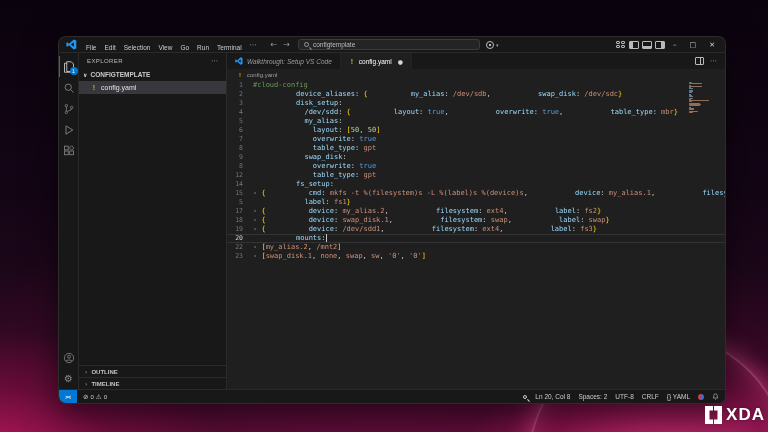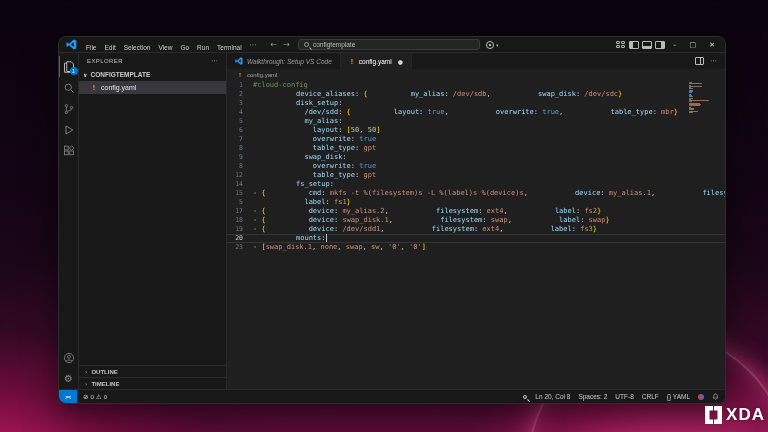--- a/index.html
+++ b/index.html
@@ -293,20 +293,21 @@
               <div class="code-line"><span class="ln">9</span><span class="code"><span class="tk-w">  </span><span class="tk-k">swap_disk</span><span class="tk-w">:</span></span></div>
               <div class="code-line"><span class="ln">8</span><span class="code"><span class="tk-w">    </span><span class="tk-k">overwrite</span><span class="tk-w">: </span><span class="tk-b">true</span></span></div>
               <div class="code-line"><span class="ln">12</span><span class="code"><span class="tk-w">    </span><span class="tk-k">table_type</span><span class="tk-w">: </span><span class="tk-s">gpt</span></span></div>
               <div class="code-line"><span class="ln">14</span><span class="code"><span class="tk-k">fs_setup</span><span class="tk-w">:</span></span></div>
               <div class="code-line"><span class="ln">15</span><span class="code"><span class="tk-w">- </span><span class="tk-p">{</span><span class="tk-k">cmd</span><span class="tk-w">: </span><span class="tk-s">mkfs -t %(filesystem)s -L %(label)s %(device)s</span><span class="tk-w">, </span><span class="tk-k">device</span><span class="tk-w">: </span><span class="tk-s">my_alias.1</span><span class="tk-w">, </span><span class="tk-k">filesystem</span><span class="tk-w">: </span><span class="tk-s">ext4</span><span class="tk-w">,</span></span></div>
               <div class="code-line"><span class="ln">5</span><span class="code"><span class="tk-w">  </span><span class="tk-k">label</span><span class="tk-w">: </span><span class="tk-s">fs1</span><span class="tk-p">}</span></span></div>
               <div class="code-line"><span class="ln">17</span><span class="code"><span class="tk-w">- </span><span class="tk-p">{</span><span class="tk-k">device</span><span class="tk-w">: </span><span class="tk-s">my_alias.2</span><span class="tk-w">, </span><span class="tk-k">filesystem</span><span class="tk-w">: </span><span class="tk-s">ext4</span><span class="tk-w">, </span><span class="tk-k">label</span><span class="tk-w">: </span><span class="tk-s">fs2</span><span class="tk-p">}</span></span></div>
               <div class="code-line"><span class="ln">18</span><span class="code"><span class="tk-w">- </span><span class="tk-p">{</span><span class="tk-k">device</span><span class="tk-w">: </span><span class="tk-s">swap_disk.1</span><span class="tk-w">, </span><span class="tk-k">filesystem</span><span class="tk-w">: </span><span class="tk-s">swap</span><span class="tk-w">, </span><span class="tk-k">label</span><span class="tk-w">: </span><span class="tk-s">swap</span><span class="tk-p">}</span></span></div>
               <div class="code-line"><span class="ln">19</span><span class="code"><span class="tk-w">- </span><span class="tk-p">{</span><span class="tk-k">device</span><span class="tk-w">: </span><span class="tk-s">/dev/sdd1</span><span class="tk-w">, </span><span class="tk-k">filesystem</span><span class="tk-w">: </span><span class="tk-s">ext4</span><span class="tk-w">, </span><span class="tk-k">label</span><span class="tk-w">: </span><span class="tk-s">fs3</span><span class="tk-p">}</span></span></div>
               <div class="code-line current"><span class="ln">20</span><span class="code"><span class="tk-k">mounts</span><span class="tk-w">:</span><span class="cursor"></span></span></div>
+              <div class="code-line"><span class="ln">22</span><span class="code"><span class="tk-w">- </span><span class="tk-p">[</span><span class="tk-s">my_alias.2</span><span class="tk-w">, </span><span class="tk-s">/mnt2</span><span class="tk-p">]</span></span></div>
               <div class="code-line"><span class="ln">23</span><span class="code"><span class="tk-w">- </span><span class="tk-p">[</span><span class="tk-s">swap_disk.1</span><span class="tk-w">, </span><span class="tk-s">none</span><span class="tk-w">, </span><span class="tk-s">swap</span><span class="tk-w">, </span><span class="tk-s">sw</span><span class="tk-w">, </span><span class="tk-s">'0'</span><span class="tk-w">, </span><span class="tk-s">'0'</span><span class="tk-p">]</span></span></div>
             </div>
           <div id="minimap" class="minimap">
               <div class="mini-bar" style="width: 2.86px; background: rgb(90, 138, 94);"></div>
               <div class="mini-bar" style="width: 12.54px; background: rgb(167, 126, 94);"></div>
               <div class="mini-bar" style="width: 2.42px; background: rgb(111, 148, 181);"></div>
               <div class="mini-bar" style="width: 13.2px; background: rgb(167, 126, 94);"></div>
               <div class="mini-bar" style="width: 2.42px; background: rgb(111, 148, 181);"></div>
               <div class="mini-bar" style="width: 4.4px; background: rgb(111, 148, 181);"></div>
               <div class="mini-bar" style="width: 4.18px; background: rgb(111, 148, 181);"></div>

